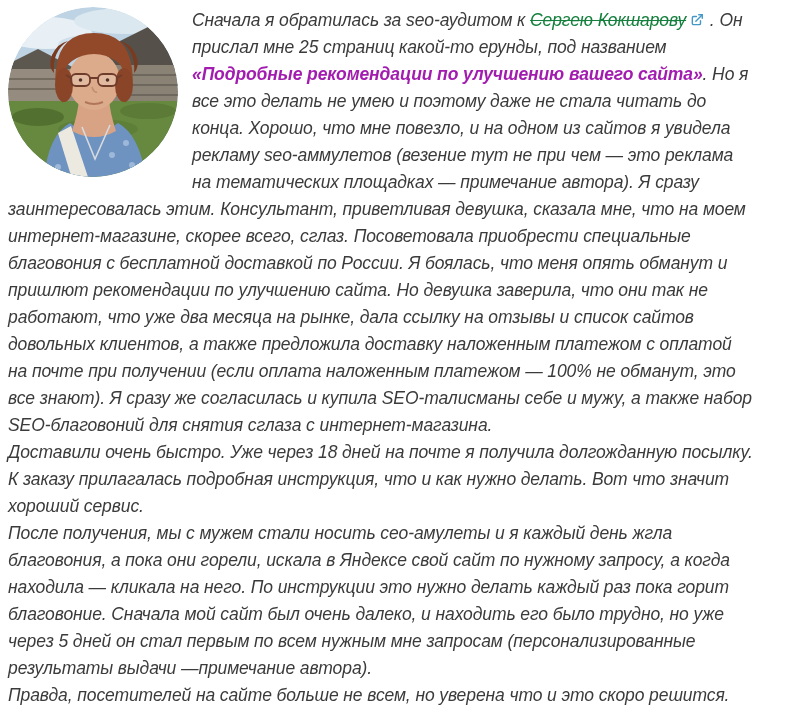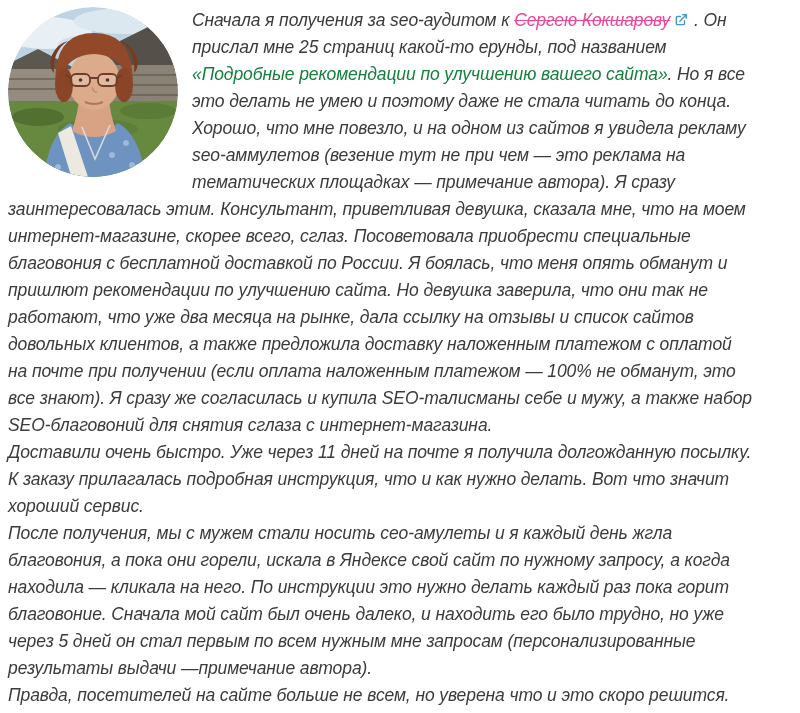--- a/index.html
+++ b/index.html
@@ -25,35 +25,35 @@
   .avatar {
     float: left;
     width: 170px;
     height: 170px;
     margin: 0 14px 8px 0;
     border-radius: 50%;
     overflow: hidden;
   }
   .avatar svg { display: block; }
   a.review-link {
-    color: #ec4899;
+    color: #15803d;
     text-decoration: line-through;
     cursor: pointer;
   }
   .ext-icon {
     display: inline-block;
     width: 14px;
     height: 14px;
     margin: 0 1px 0 4px;
     vertical-align: -1px;
   }
   .ext-icon svg { display: block; }
   strong.report-title {
-    font-weight: 400;
-    color: #15803d;
+    font-weight: 700;
+    color: #a21caf;
   }
 </style>
 </head>
 <body>
 
 <div class="content">
 
   <div class="avatar">
     <svg width="170" height="170" viewBox="0 0 170 170" xmlns="http://www.w3.org/2000/svg">
       <defs>
@@ -113,27 +113,27 @@
         <line x1="109" y1="71" x2="114" y2="68" stroke="#6e3c2b" stroke-width="1.8"></line>
 
         <circle cx="72.5" cy="73" r="1.8" fill="#4a3228"></circle>
         <circle cx="99.5" cy="73" r="1.8" fill="#4a3228"></circle>
         <path d="M84,80 Q86,86 89,85" fill="none" stroke="#c08d6d" stroke-width="1.5"></path>
         <path d="M77,95 Q86,99 95,95" fill="none" stroke="#b0765a" stroke-width="2"></path>
       </g>
     </svg>
   </div>
 
-  <p><span>Сначала я получения за seo-аудитом к </span><a class="review-link" href="#">Сергею Кокшарову</a><span class="ext-icon"><svg viewBox="0 0 24 24" fill="none" stroke="#4398c6" stroke-width="2.4" stroke-linecap="round" stroke-linejoin="round">
+  <p><span>Сначала я обратилась за seo-аудитом к </span><a class="review-link" href="#">Сергею Кокшарову</a><span class="ext-icon"><svg viewBox="0 0 24 24" fill="none" stroke="#4398c6" stroke-width="2.4" stroke-linecap="round" stroke-linejoin="round">
           <path d="M18 13v5a2 2 0 0 1-2 2H6a2 2 0 0 1-2-2V8a2 2 0 0 1 2-2h5"></path>
           <polyline points="15 3 21 3 21 9"></polyline>
           <line x1="10" y1="14" x2="21" y2="3"></line>
         </svg></span><span> . Он прислал мне 25 страниц какой-то ерунды, под названием </span><strong class="report-title">«Подробные рекомендации по улучшению вашего сайта»</strong><span>. Но я все это делать не умею и поэтому даже не стала читать до конца. Хорошо, что мне повезло, и на одном из сайтов я увидела рекламу seo-аммулетов (везение тут не при чем — это реклама на тематических площадках — примечание автора). Я сразу заинтересовалась этим. Консультант, приветливая девушка, сказала мне, что на моем интернет-магазине, скорее всего, сглаз. Посоветовала приобрести специальные благовония с бесплатной доставкой по России. Я боялась, что меня опять обманут и пришлют рекомендации по улучшению сайта. Но девушка заверила, что они так не работают, что уже два месяца на рынке, дала ссылку на отзывы и список сайтов довольных клиентов, а также предложила доставку наложенным платежом с оплатой на почте при получении (если оплата наложенным платежом — 100% не обманут, это все знают). Я сразу же согласилась и купила SEO-талисманы себе и мужу, а также набор SEO-благовоний для снятия сглаза с интернет-магазина.</span></p>
 
-  <p>Доставили очень быстро. Уже через 11 дней на почте я получила долгожданную посылку. К заказу прилагалась подробная инструкция, что и как нужно делать. Вот что значит хороший сервис.</p>
+  <p>Доставили очень быстро. Уже через 18 дней на почте я получила долгожданную посылку. К заказу прилагалась подробная инструкция, что и как нужно делать. Вот что значит хороший сервис.</p>
 
   <p>После получения, мы с мужем стали носить сео-амулеты и я каждый день жгла благовония, а пока они горели, искала в Яндексе свой сайт по нужному запросу, а когда находила — кликала на него. По инструкции это нужно делать каждый раз пока горит благовоние. Сначала мой сайт был очень далеко, и находить его было трудно, но уже через 5 дней он стал первым по всем нужным мне запросам (персонализированные результаты выдачи —примечание автора).</p>
 
   <p>Правда, посетителей на сайте больше не всем, но уверена что и это скоро решится.</p>
 
   <p>Спасибо вам за вашу работу, буду заказывать еще.</p>
 
 </div>
 
 </body></html>

